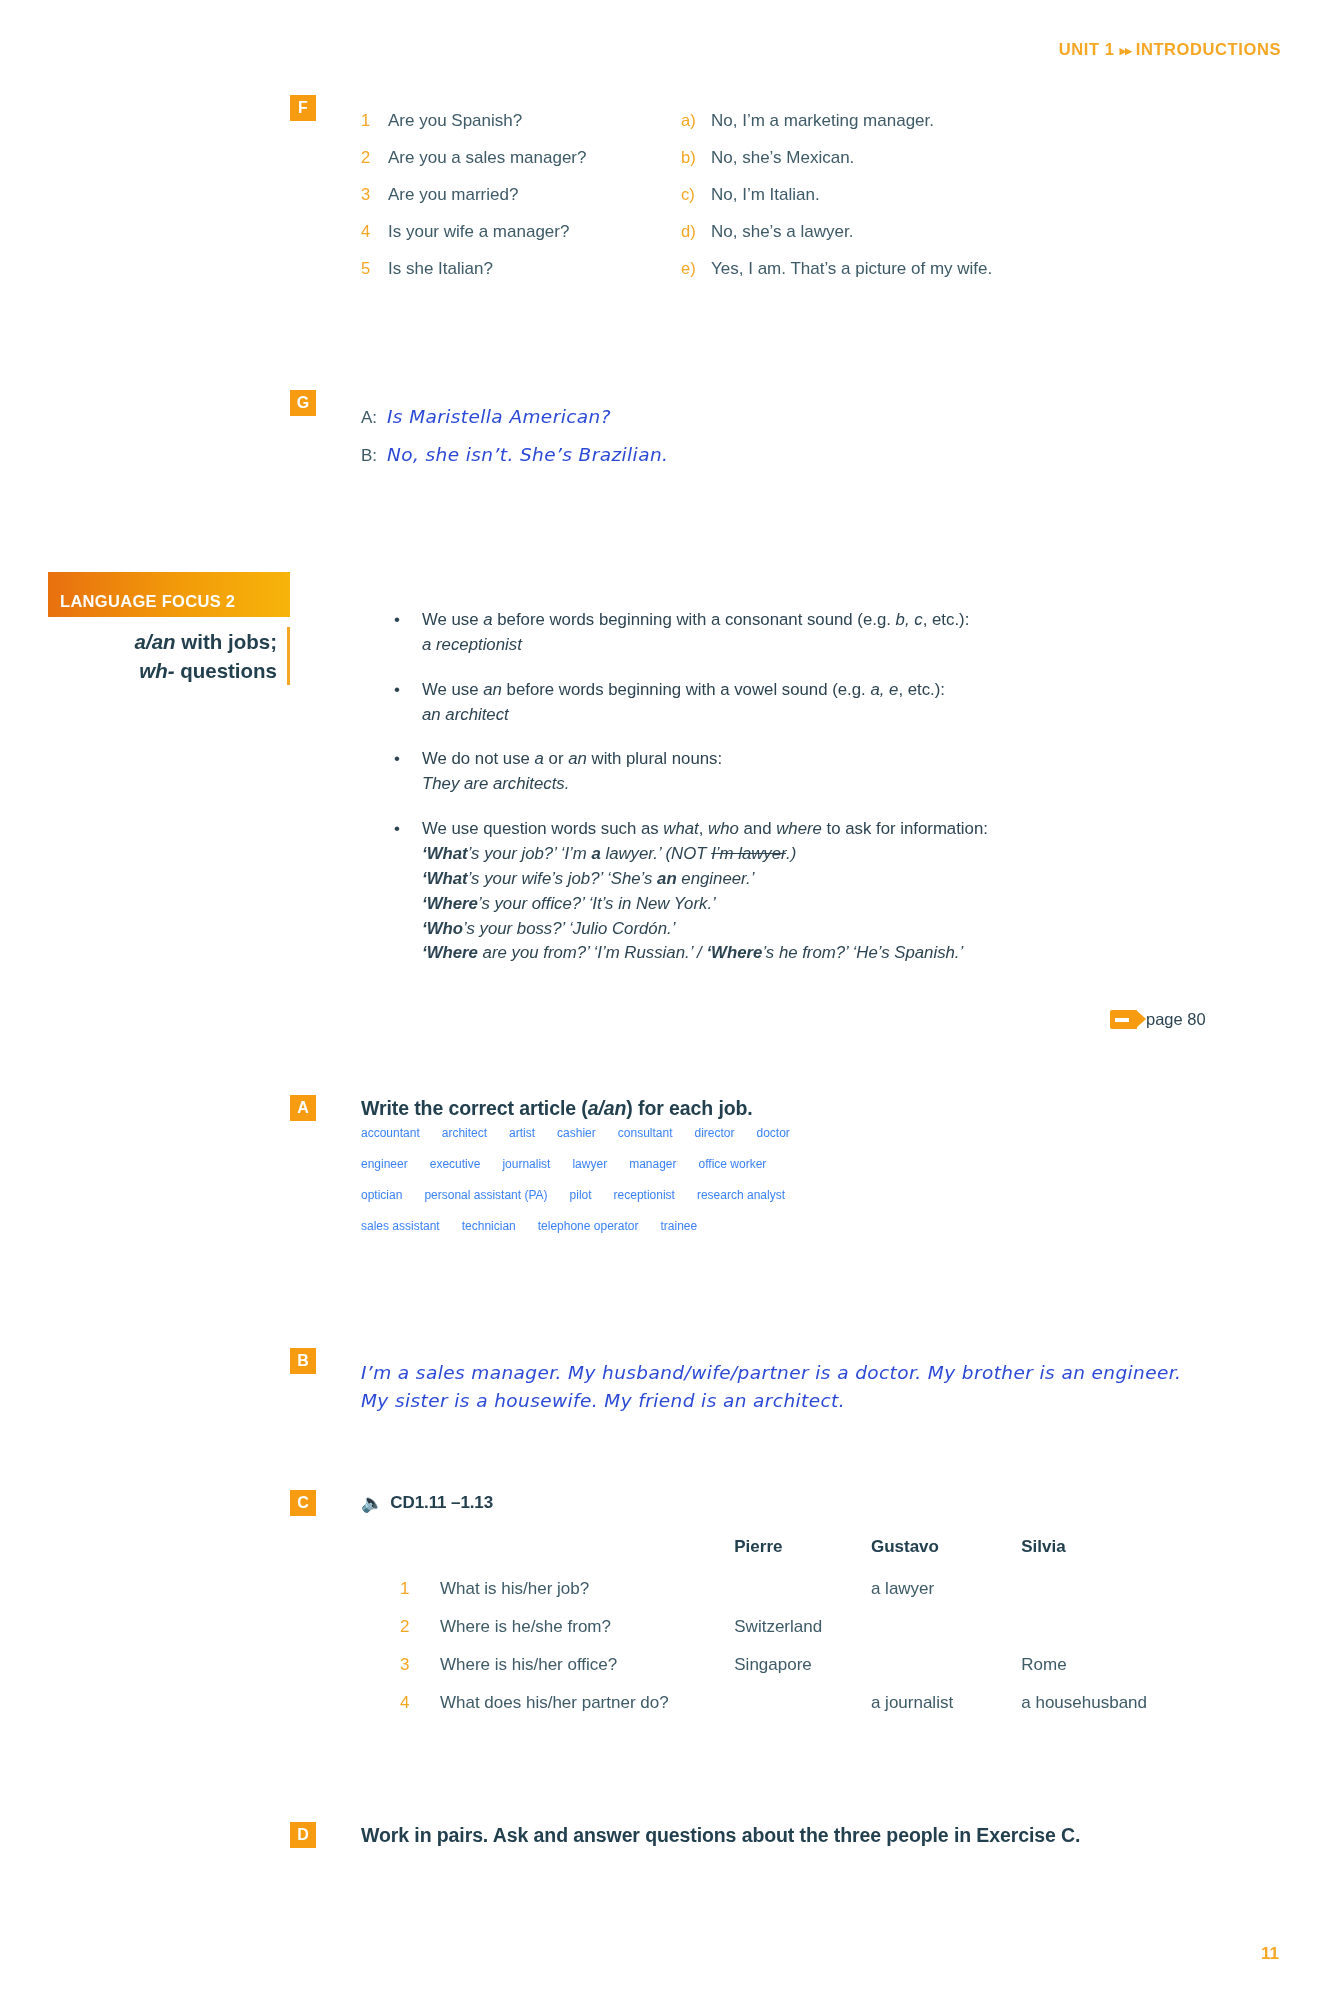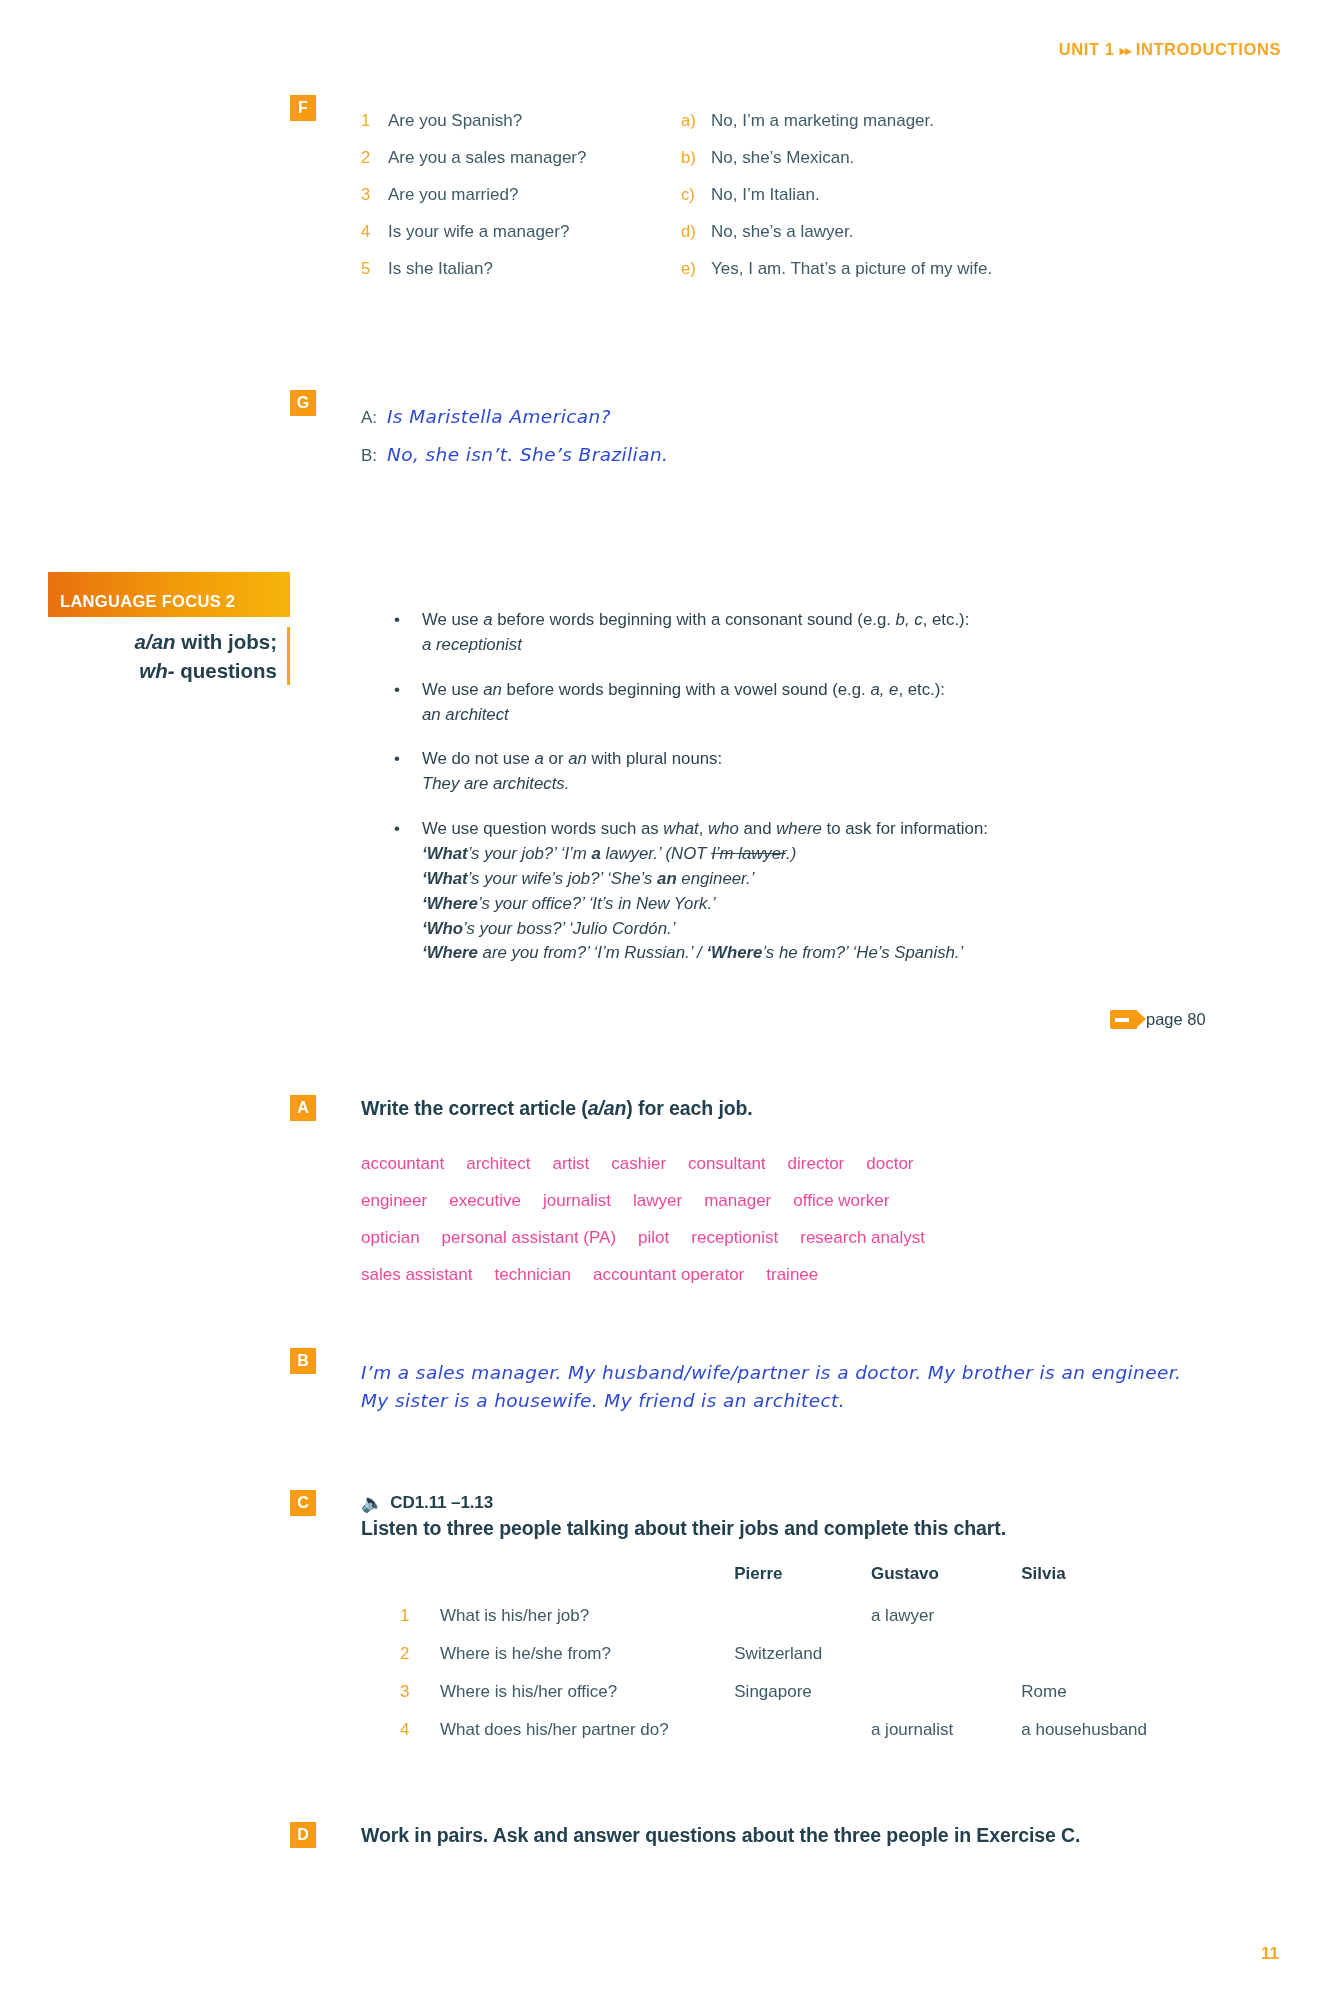--- a/index.html
+++ b/index.html
@@ -95,21 +95,21 @@
     content: ""; position: absolute; right: -9px; top: 0;
     border-left: 10px solid #f79c10;
     border-top: 9.5px solid transparent;
     border-bottom: 9.5px solid transparent;
   }
   .arrow-badge::before {
     content: ""; position: absolute; left: 5px; top: 7.5px; width: 14px; height: 4px; background: #ffffff; z-index: 2;
   }
 
   
-  .wordbank { margin-left: 71px; margin-top: 32px; width: 760px; font-size: 17px; color: #ec4899; }
+  .wordbank { margin-left: 71px; margin-top: 4px; width: 760px; font-size: 12px; color: #3b82f6; }
   .wb-line { margin-bottom: 17px; display: flex; gap: 22px; flex-wrap: nowrap; }
 
   
   .audio-line { display: flex; align-items: baseline; }
   .speaker-icon { color: #f79c10; font-size: 18px; margin-right: 7px; position: relative; top: 1px; }
   .cd-ref { font-weight: bold; font-size: 17px; color: #23404f; margin-right: 7px; }
 
   
   .chart { margin-left: 110px; margin-top: 22px; width: 800px; border-collapse: collapse; font-size: 17px; color: #3d5a67; }
   .chart th {
@@ -262,39 +262,38 @@
       <div class="wb-line">
         <span>optician</span>
         <span>personal assistant (PA)</span>
         <span>pilot</span>
         <span>receptionist</span>
         <span>research analyst</span>
       </div>
       <div class="wb-line">
         <span>sales assistant</span>
         <span>technician</span>
-        <span>accountant operator</span>
+        <span>telephone operator</span>
         <span>trainee</span>
       </div>
     </div>
   </div>
 
   <div class="ex" style="left:290px; top:1348px; width:1010px;">
     <div class="ex-letter">B</div>
     <div class="ex-body hand" style="margin-top:11px; width:850px;">I’m a sales manager. My husband/wife/partner is a doctor. My brother is an engineer. My sister is a housewife. My friend is an architect.</div>
   </div>
 
   <div class="ex" style="left:290px; top:1490px; width:1010px;">
     <div class="ex-letter">C</div>
     <div class="ex-head" style="width:890px;">
       <span class="audio-line">
         <span class="speaker-icon">🔈</span>
         <span class="cd-ref">CD1.11 –1.13</span>
       </span>
-      <span>Listen to three people talking about their jobs and complete this chart.</span>
     </div>
     <table class="chart">
       <thead>
         <tr>
           <th class="num"></th>
           <th class="q"></th>
           <th class="c1">Pierre</th>
           <th class="c2">Gustavo</th>
           <th class="c3">Silvia</th>
         </tr>

